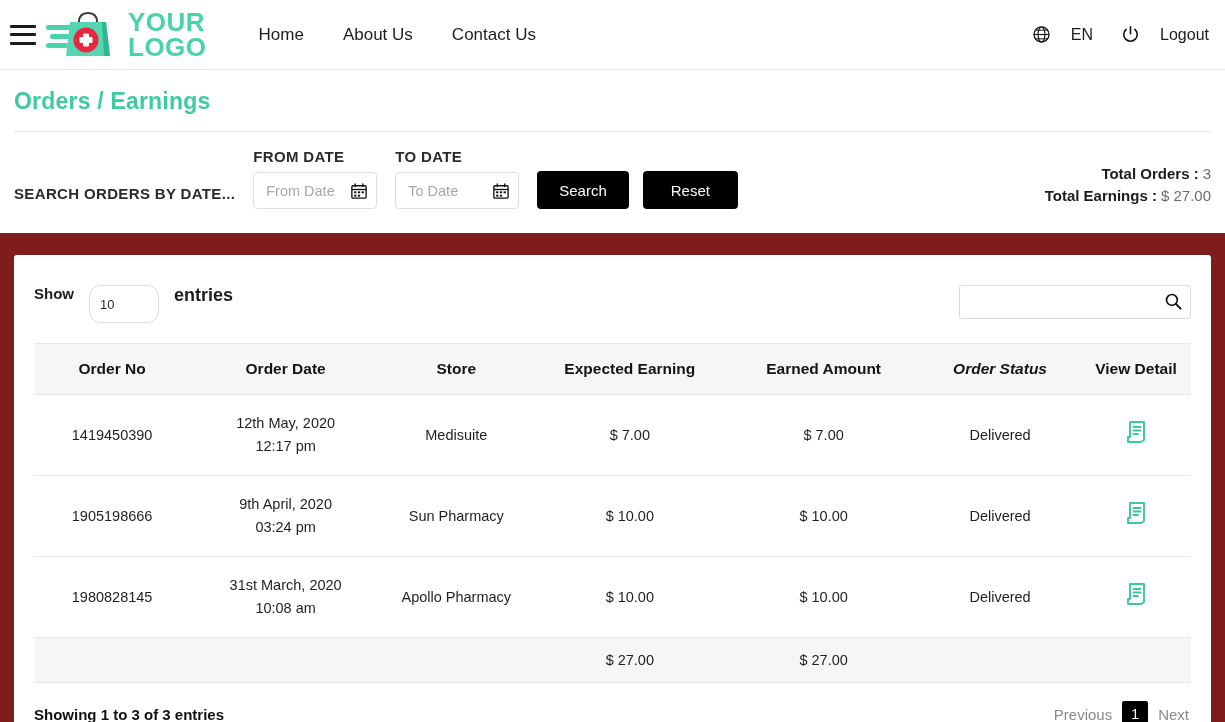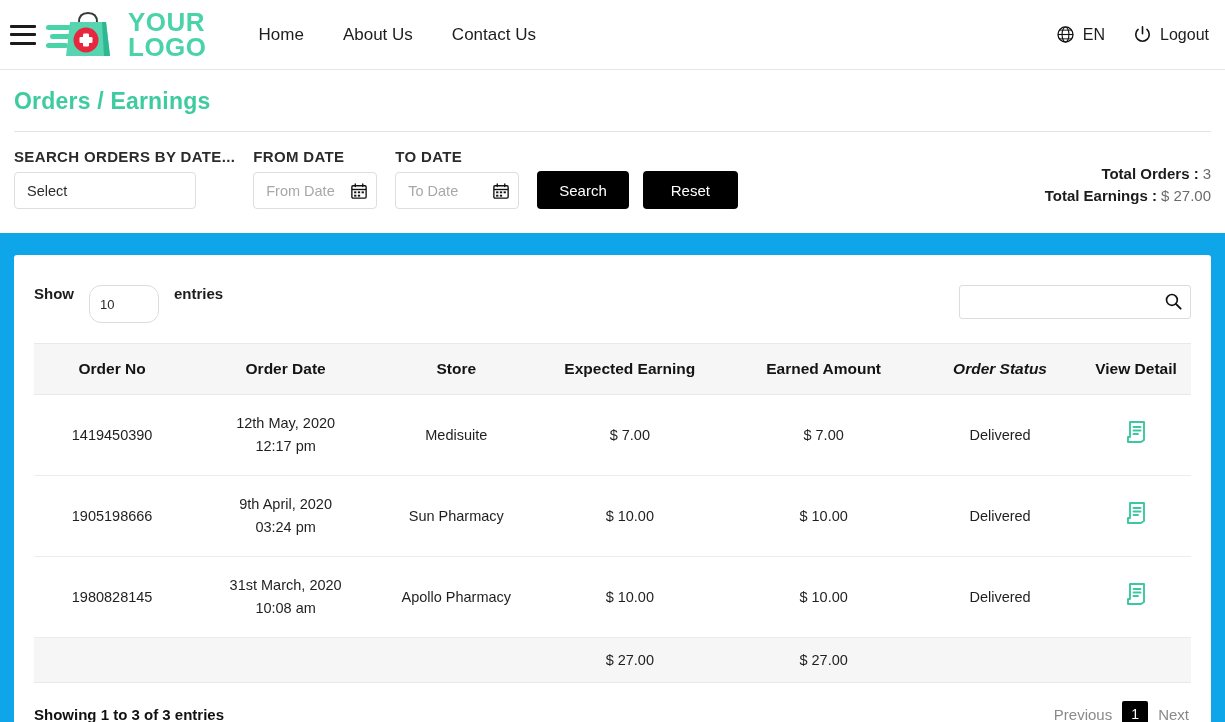--- a/index.html
+++ b/index.html
@@ -3,21 +3,21 @@
 <meta charset="utf-8">
 <style>
   * { box-sizing: border-box; margin: 0; padding: 0; }
   html, body {
     width: 1225px;
     height: 722px;
     font-family: "Liberation Sans", sans-serif;
     background: #ebebeb;
     overflow: hidden;
   }
-  .page { width: 1225px; height: 722px; position: relative; background: #0ea5e9; }
+  .page { width: 1225px; height: 722px; position: relative; background: #7f1d1d; }
 
   
   .header {
     height: 70px;
     background: #ffffff;
     display: flex;
     align-items: center;
     padding: 0 16px 0 10px;
     border-bottom: 1px solid #e6e6e6;
     position: relative;
@@ -42,21 +42,21 @@
 
   .nav { display: flex; align-items: center; margin-left: 52px; gap: 39px; }
   .nav a {
     font-size: 17px;
     color: #1d1d1d;
     text-decoration: none;
     font-weight: 400;
   }
 
   .header-right { margin-left: auto; display:flex; align-items:center; gap: 28px; }
-  .hr-item { display:flex; align-items:center; gap: 8px; font-size: 16px; color:#1d1d1d; cursor:pointer; }
+  .hr-item { display:flex; align-items:center; gap: 20px; font-size: 16px; color:#1d1d1d; cursor:pointer; }
 
   
   .topband { background:#ffffff; padding: 0 14px; }
   .page-title {
     font-size: 23px;
     font-weight: 700;
     color: #3ecba0;
     padding: 18px 0 16px 0;
     letter-spacing: 0.2px;
   }
@@ -121,21 +121,21 @@
   .show-label { font-size: 15px; font-weight:700; color:#1d1d1d; }
   .entries-input {
     width: 70px; height: 38px;
     border: 1px solid #dddddd; border-radius: 12px;
     margin: 0 15px;
     font-size: 13px; color:#2b2b2b;
     padding: 0 10px;
     font-family: "Liberation Sans", sans-serif;
     background:#fff;
   }
-  .entries-label { font-size: 15px; font-weight:700; color:#1d1d1d; }
+  .entries-label { font-size: 18px; font-weight:700; color:#1d1d1d; }
 
   .table-search { margin-left:auto; position: relative; }
   .table-search input {
     width: 232px; height: 34px;
     border: 1px solid #dcdcdc; border-radius: 3px;
     padding: 0 34px 0 10px;
     font-size: 14px;
     font-family: "Liberation Sans", sans-serif;
     background:#fff;
   }
@@ -255,23 +255,20 @@
   </div>
 
   <div class="topband">
     <div class="page-title">Orders / Earnings</div>
     <div class="divider"></div>
 
     <div class="filterbar">
 
       <div class="fg">
         <div class="fg-label">SEARCH ORDERS BY DATE...</div>
-        <div class="ctl select">
-          <span>Select</span>
-        </div>
       </div>
 
       <div class="fg">
         <div class="fg-label">FROM DATE</div>
         <div class="ctl date">
           <span>From Date</span>
           <svg class="cal-icon" viewBox="0 0 24 24">
             <rect x="2.5" y="5" width="19" height="16.5" rx="1.5" fill="none" stroke="#111" stroke-width="1.8"></rect>
             <line x1="2.5" y1="10" x2="21.5" y2="10" stroke="#111" stroke-width="1.8"></line>
             <line x1="7" y1="2.5" x2="7" y2="6" stroke="#111" stroke-width="1.8" stroke-linecap="round"></line>

